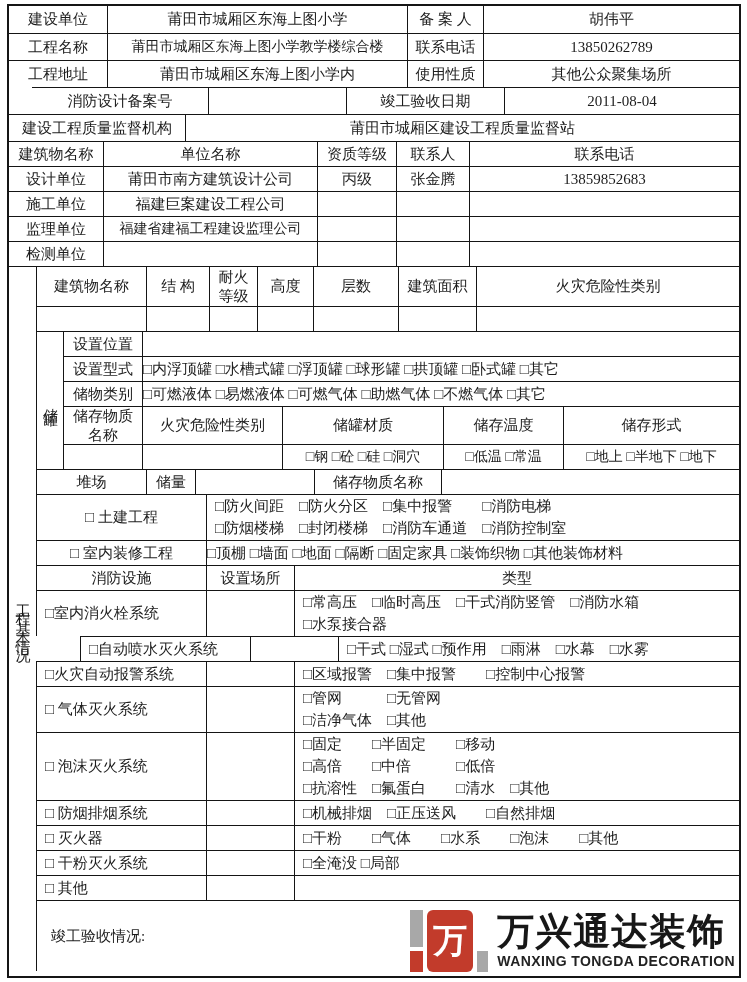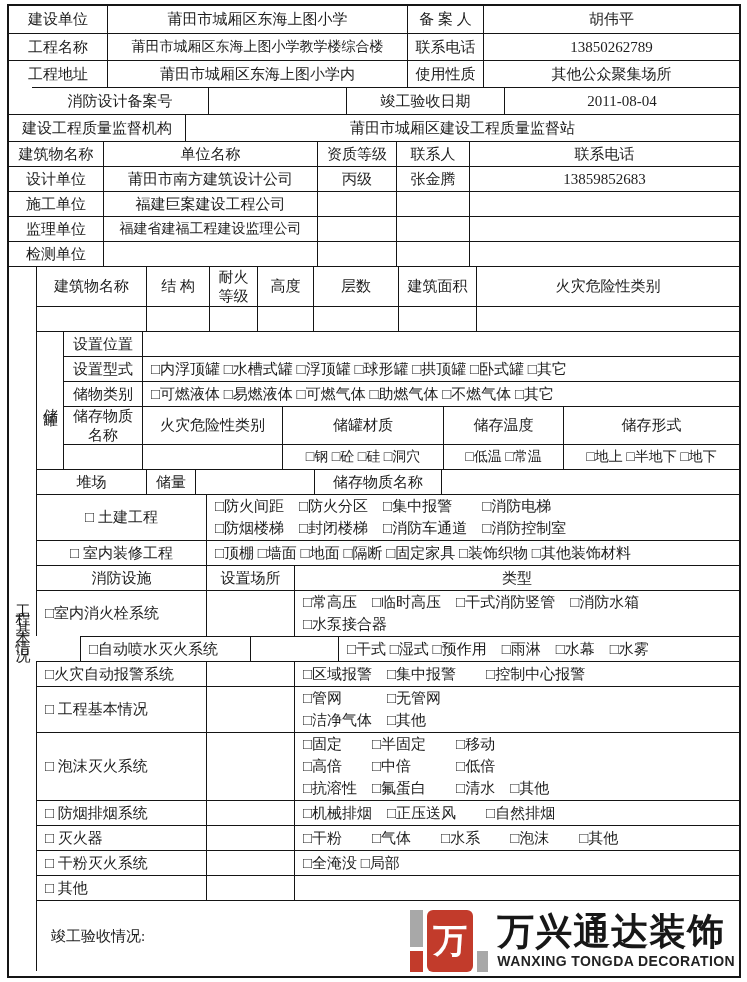--- a/index.html
+++ b/index.html
@@ -9,21 +9,21 @@
   .form { position:absolute; left:7px; top:4px; width:734px; height:974px;
           border:2px solid #151515; background:#fff; }
   .band { display:grid; }
   .lower { display:flex; align-items:stretch; }
   .c { border-left:1.5px solid #151515; border-top:1.5px solid #151515;
        font-size:15px; display:flex; align-items:center; justify-content:center;
        text-align:center; line-height:1.25; overflow:hidden; }
   .nbl { border-left:none; }
   .ft  { border-top:none; }
   .left-pad { justify-content:flex-start; text-align:left; padding-left:8px; }
-  .opt { justify-content:flex-start; text-align:left; padding-left:8px; }
+  .opt { justify-content:flex-start; text-align:left; }
   .col { display:flex; flex-direction:column; }
   .vcell { writing-mode:vertical-lr; text-orientation:upright; letter-spacing:9px; }
   .vcell2 { writing-mode:vertical-lr; text-orientation:upright; letter-spacing:5px; }
   .narrow { width:27px; flex:0 0 27px; }
   .grow { flex:1 1 auto; min-width:0; }
   .two-line { flex-direction:column; justify-content:center; }
   .types { flex-direction:column; align-items:flex-start; justify-content:center; padding-left:8px; gap:1px; }
   .types div { line-height:21px; }
   .srow { display:grid; grid-template-columns:170px 88px 1fr; }
   .accept { height:76px; align-items:center; justify-content:flex-start; padding-left:14px; font-size:15px; }
@@ -204,21 +204,21 @@
               </div>
             </div>
             <div class="srow" style="height: 25px;">
               <div class="c left-pad">□火灾自动报警系统</div>
               <div class="c"></div>
               <div class="c types">
                 <div>□区域报警　□集中报警　　□控制中心报警</div>
               </div>
             </div>
             <div class="srow" style="height: 46px;">
-              <div class="c left-pad">□ 工程基本情况</div>
+              <div class="c left-pad">□ 气体灭火系统</div>
               <div class="c"></div>
               <div class="c types">
                 <div>□管网　　　□无管网</div>
                 <div>□洁净气体　□其他</div>
               </div>
             </div>
             <div class="srow" style="height: 68px;">
               <div class="c left-pad">□ 泡沫灭火系统</div>
               <div class="c"></div>
               <div class="c types">

